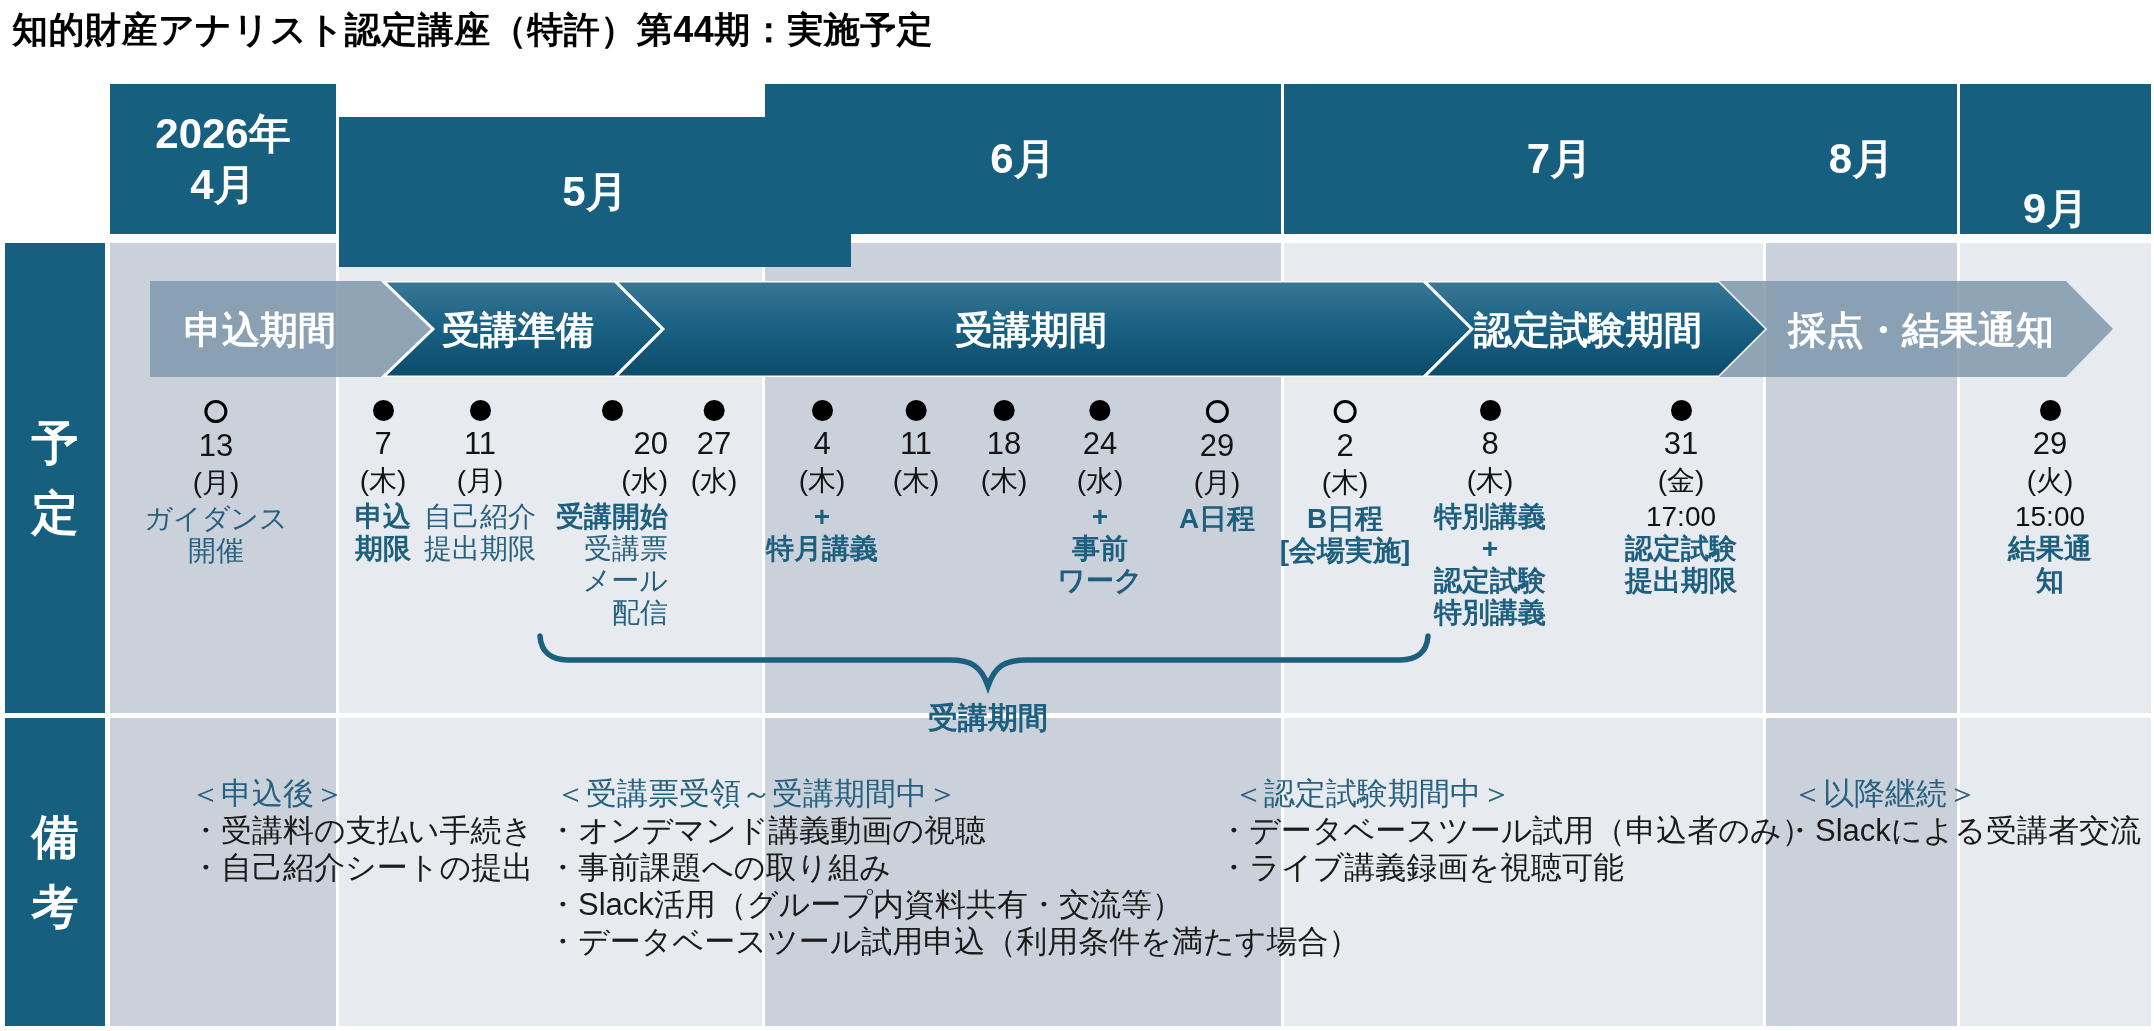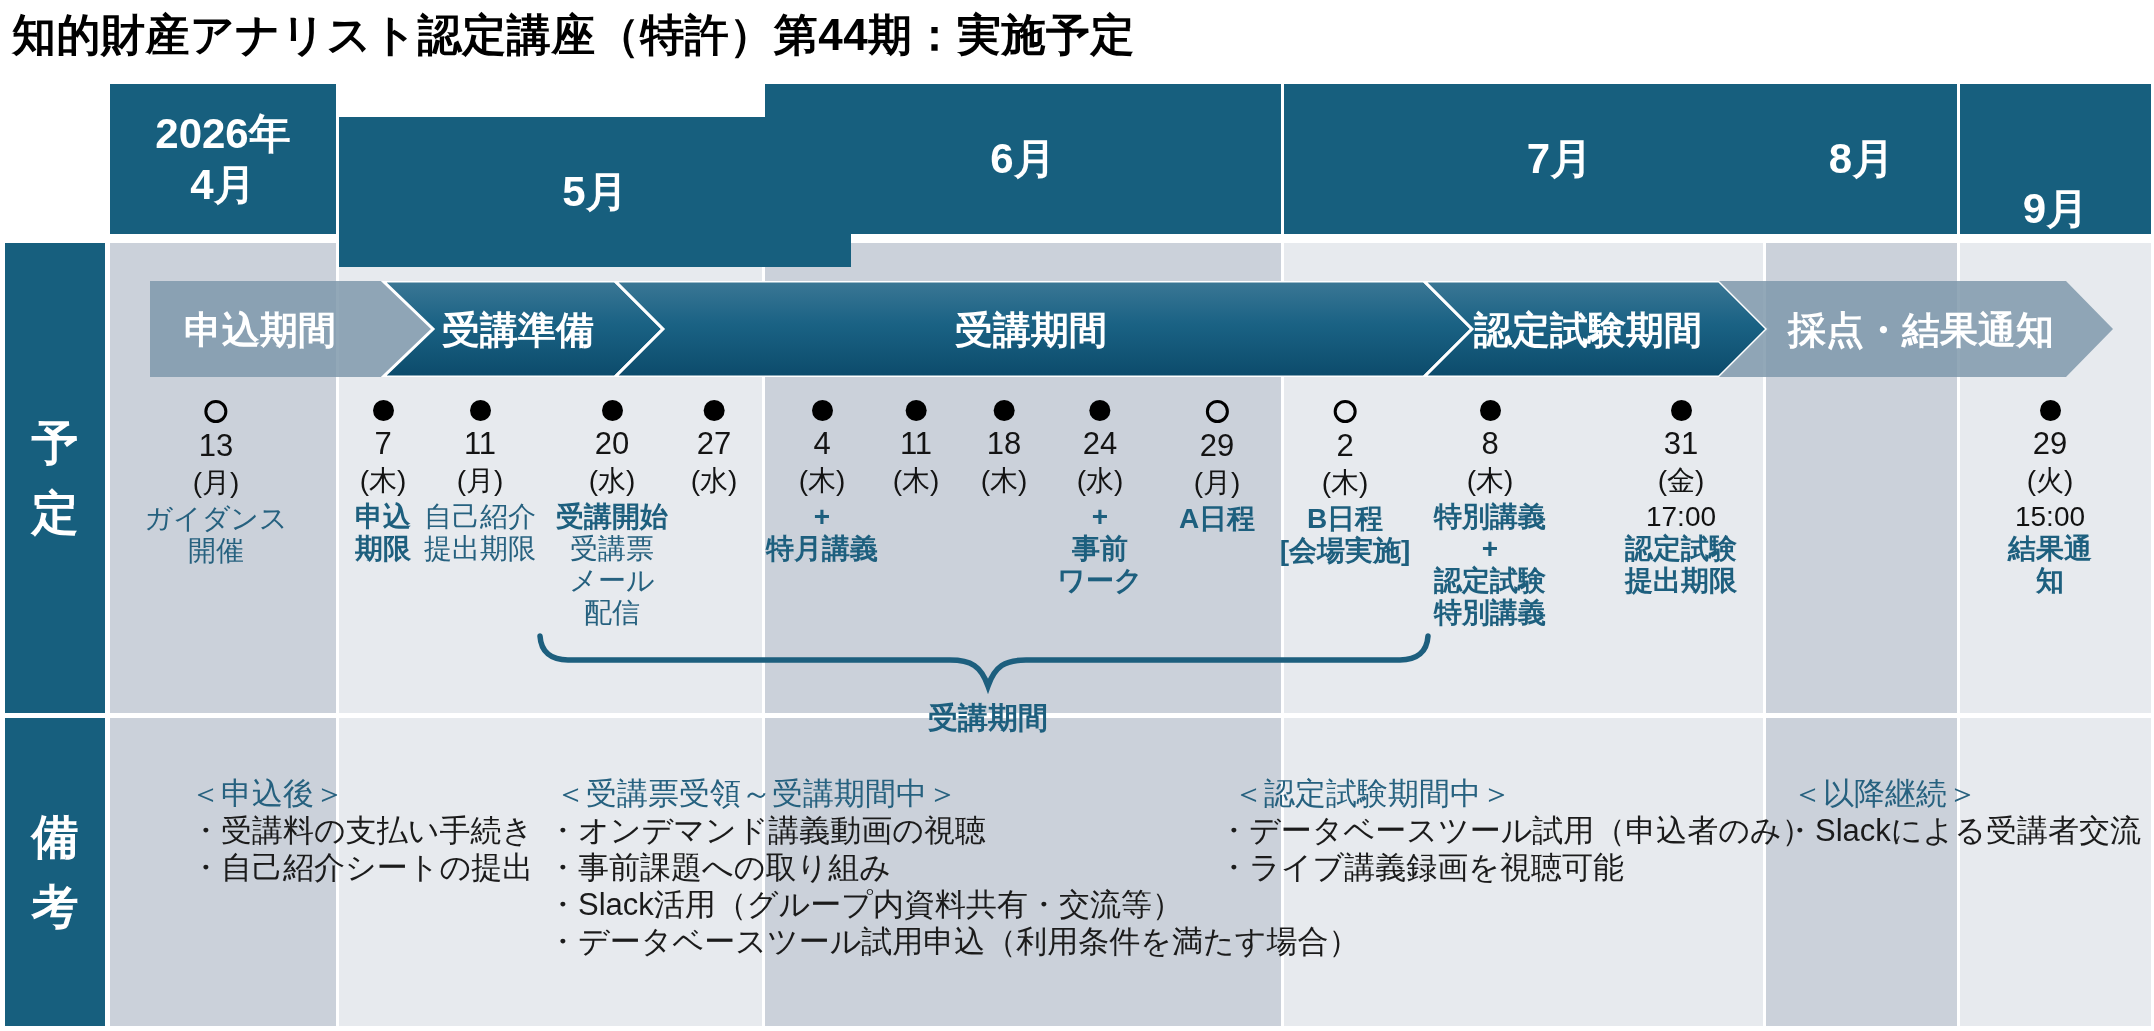--- a/index.html
+++ b/index.html
@@ -1,18 +1,18 @@
 <!DOCTYPE html>
 <html><head>
 <meta charset="utf-8">
 <style>
   html,body{margin:0;padding:0;background:#fff;}
   body{font-family:"Liberation Sans","DejaVu Sans",sans-serif;}
   #page{position:relative;width:2154px;height:1031px;background:#fff;overflow:hidden;}
-  .title{position:absolute;left:12px;top:6px;font-size:44px;font-weight:bold;color:#000;letter-spacing:0.5px;z-index:5;}
+  .title{position:absolute;left:12px;top:6px;font-size:36px;font-weight:bold;color:#000;letter-spacing:0.5px;z-index:5;}
   .mcell{position:absolute;top:84px;height:150px;background:#175F7E;color:#fff;display:flex;flex-direction:column;
          align-items:center;justify-content:center;font-weight:bold;text-align:center;z-index:1;}
   .mcell .mline{font-size:42px;line-height:1.22;}
   .shade{position:absolute;z-index:0;}
   .shade.dark{background:#CBD1DA;}
   .shade.light{background:#E7EAEE;}
   .sidebar{position:absolute;left:5px;width:100px;background:#175F7E;color:#fff;display:flex;align-items:center;
            justify-content:center;font-weight:bold;font-size:47px;line-height:1.5;white-space:pre-line;text-align:center;z-index:1;}
   #banners{position:absolute;left:0;top:281px;width:2154px;height:96px;z-index:2;}
   .tick{position:absolute;top:400px;transform:translateX(-50%);text-align:center;z-index:3;}
@@ -118,21 +118,21 @@
     </div>
     <div class="tick" style="left: 480px;">
       <div class="dot filled"></div>
       <div class="date">11</div>
       <div class="dow">(月)</div>
       <div class="lines">
         <div class="ln-t">自己紹介</div>
         <div class="ln-t">提出期限</div>
       </div>
     </div>
-    <div class="tick" style="left: 612px;">
+    <div class="tick" style="left: 612px; text-align: right;">
       <div class="dot filled"></div>
       <div class="date">20</div>
       <div class="dow">(水)</div>
       <div class="lines">
         <div class="ln-tb">受講開始</div>
         <div class="ln-t">受講票</div>
         <div class="ln-t">メール</div>
         <div class="ln-t">配信</div>
       </div>
     </div>

